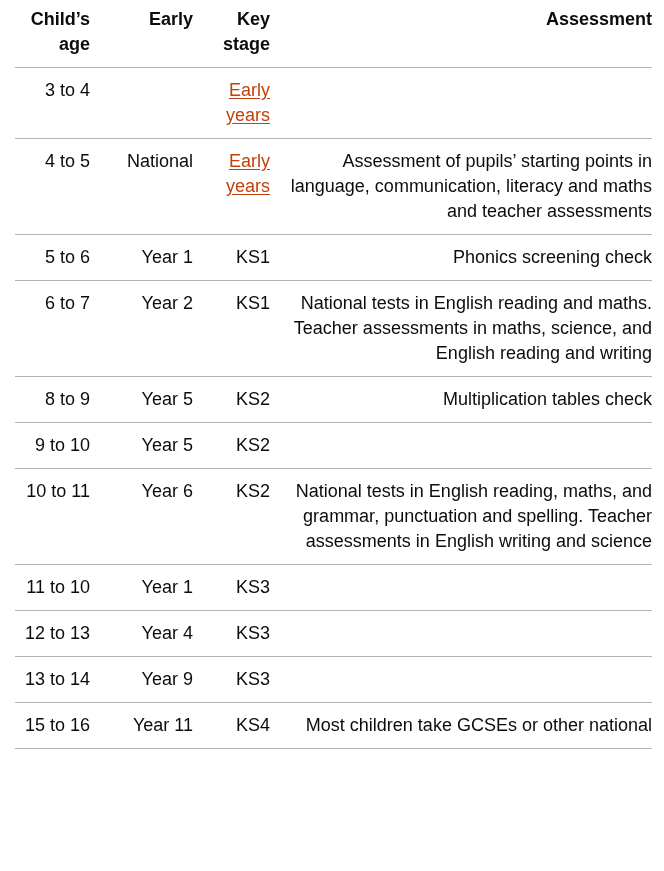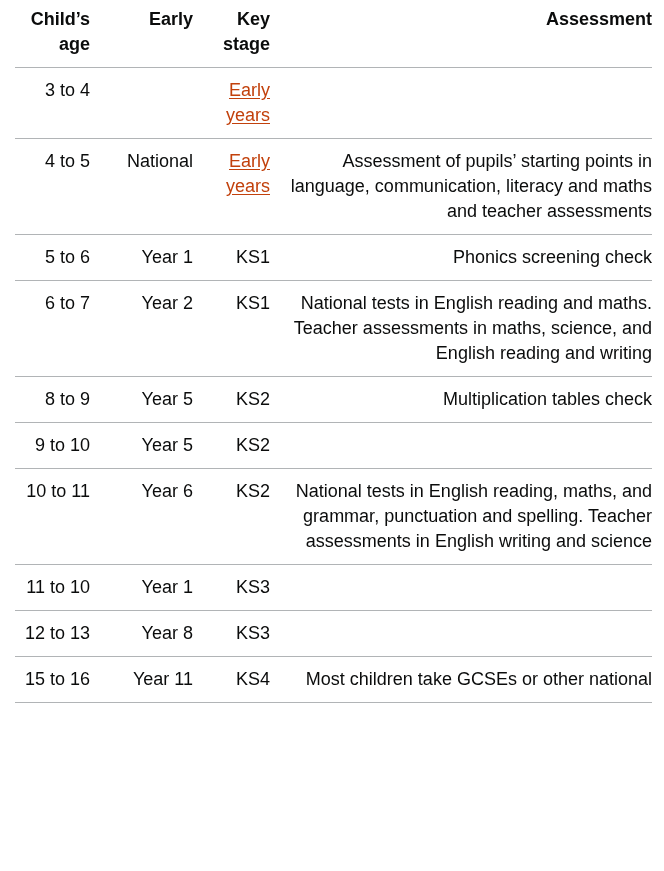--- a/index.html
+++ b/index.html
@@ -114,21 +114,27 @@
         <td>National tests in English reading, maths, and grammar, punctuation and spelling. Teacher assessments in English writing and science</td>
       </tr>
       <tr>
         <th class="age">11 to 10</th>
         <td>Year 1</td>
         <td>KS3</td>
         <td></td>
       </tr>
       <tr>
         <th class="age">12 to 13</th>
-        <td>Year 8</td>
+        <td>Year 4</td>
+        <td>KS3</td>
+        <td></td>
+      </tr>
+      <tr>
+        <th class="age">13 to 14</th>
+        <td>Year 9</td>
         <td>KS3</td>
         <td></td>
       </tr>
       <tr>
         <th class="age">15 to 16</th>
         <td>Year 11</td>
         <td>KS4</td>
         <td>Most children take GCSEs or other national</td>
       </tr>
     </tbody>

